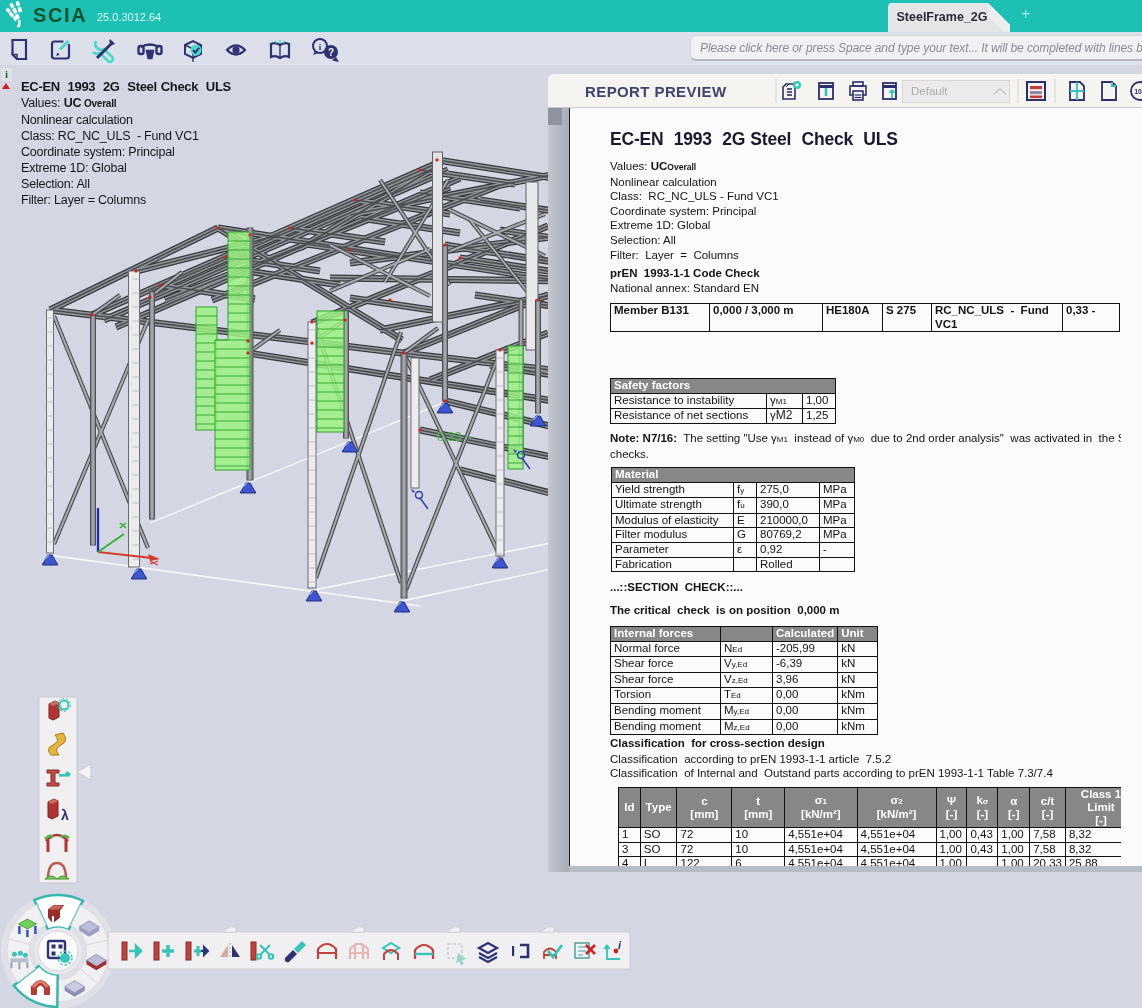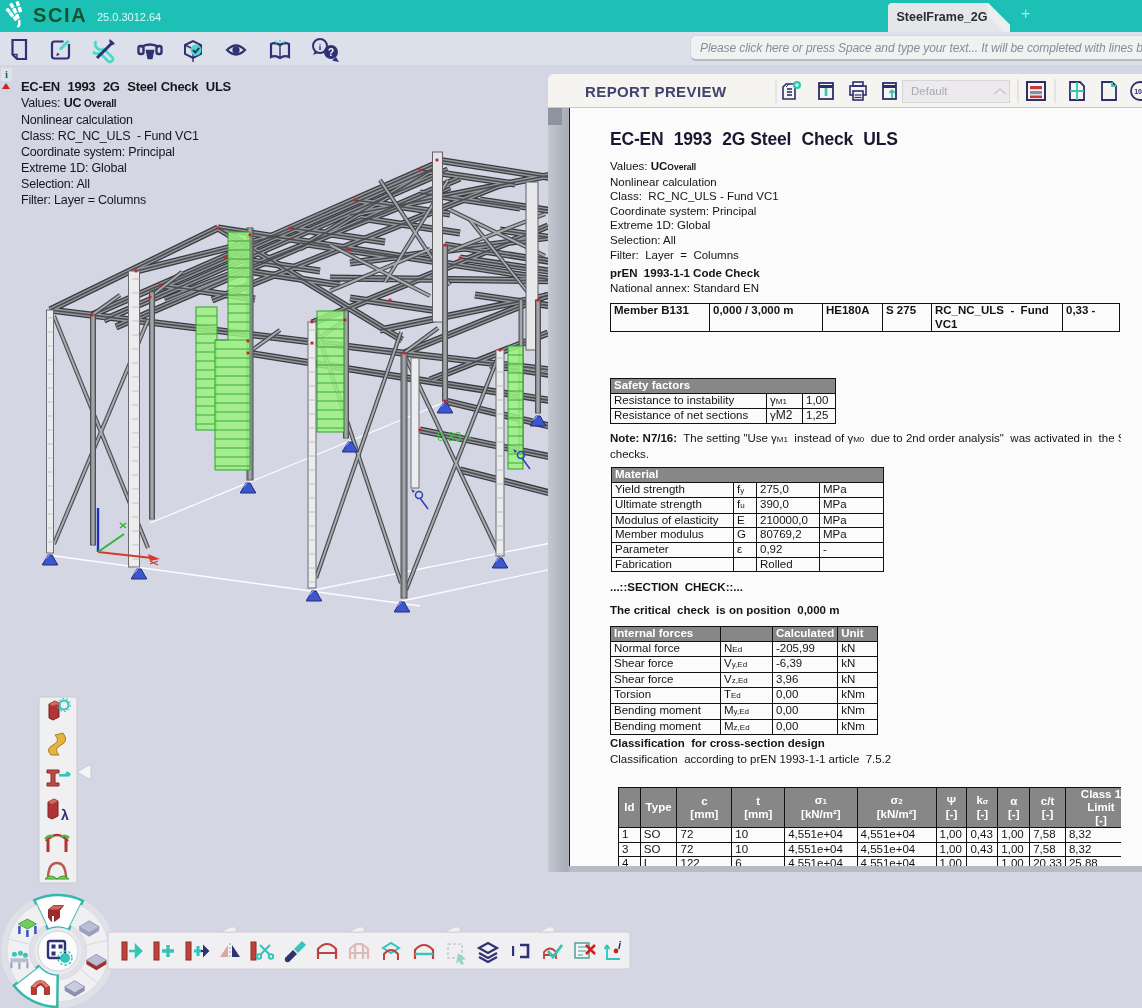--- a/index.html
+++ b/index.html
@@ -503,21 +503,21 @@
               <td class="num">1,00</td>
             </tr>
           <tr>
               <td style="height:13.5px;">Resistance of net&nbsp;sections</td>
               <td>γ<span style="font-size:12px;">M2</span></td>
               <td class="num">1,25</td>
             </tr>
         </tbody>
         </table>
         <div class="abs" style="left:40px;top:323px;line-height:15px;width:520px;"><span class="b">Note:&nbsp;N7/16:</span>&nbsp; The&nbsp;setting "Use γ<span style="font-size:8px;">M1</span>&nbsp; instead of γ<span style="font-size:8px;">M0</span>&nbsp; due to 2nd order analysis"&nbsp; was activated in&nbsp; the&nbsp;S<br>checks.</div>
-        <table class="rep abs" style="left:41px;top:359px;width:273px;">
+        <table class="rep abs" style="left:41px;top:359px;width:244px;">
           <tbody>
             <tr>
               <td class="ghead" colspan="4" style="height:13.5px;">Material</td>
             </tr>
           <tr>
               <td style="width:122px;height:13.5px;margin-left:48px;">Yield strength</td>
               <td style="width:23px;">f<span style="font-size:8px;">y</span></td>
               <td class="num" style="width:63px;">275,0</td>
               <td>MPa</td>
             </tr>
@@ -527,21 +527,21 @@
               <td class="num">390,0</td>
               <td>MPa</td>
             </tr>
           <tr>
               <td style="height:13.5px;">Modulus of elasticity</td>
               <td>E</td>
               <td class="num">210000,0</td>
               <td>MPa</td>
             </tr>
           <tr>
-              <td style="height:13.5px;">Member modulus</td>
+              <td style="height:13.5px;">Filter modulus</td>
               <td>G</td>
               <td class="num">80769,2</td>
               <td>MPa</td>
             </tr>
           <tr>
               <td style="height:13.5px;">Parameter</td>
               <td>ε</td>
               <td class="num">0,92</td>
               <td>-</td>
             </tr>
@@ -596,20 +596,21 @@
           <tr>
               <td style="height:13.5px;">Bending moment</td>
               <td>M<span style="font-size:8px;">z,Ed</span></td>
               <td class="num">0,00</td>
               <td>kNm</td>
             </tr>
         </tbody>
         </table>
         <div class="abs b" style="left:40px;top:629px;">Classification&nbsp; for cross-section design</div>
         <div class="abs" style="left:40px;top:645px;">Classification&nbsp; according to prEN 1993-1-1 article&nbsp; 7.5.2</div>
+        <div class="abs" style="left:40px;top:659px;">Classification&nbsp; of Internal and&nbsp; Outstand&nbsp;parts according to&nbsp;prEN 1993-1-1 Table 7.3/7.4</div>
         <table class="rep abs" style="left:48px;top:679px;width:519px;" id="classtable">
           <tbody>
             <tr>
             <td class="ghead ch" style="width:22px;">Id</td>
             <td class="ghead ch" style="width:37px;">Type</td>
             <td class="ghead ch" style="width:56px;">c<br>[mm]</td>
             <td class="ghead ch" style="width:54px;">t<br>[mm]</td>
             <td class="ghead ch" style="width:73px;">σ<span style="font-size:8px;">1</span><br>[kN/m²]</td>
             <td class="ghead ch" style="width:80px;">σ<span style="font-size:8px;">2</span><br>[kN/m²]</td>
             <td class="ghead ch" style="width:31px;">Ψ<br>[-]</td>

